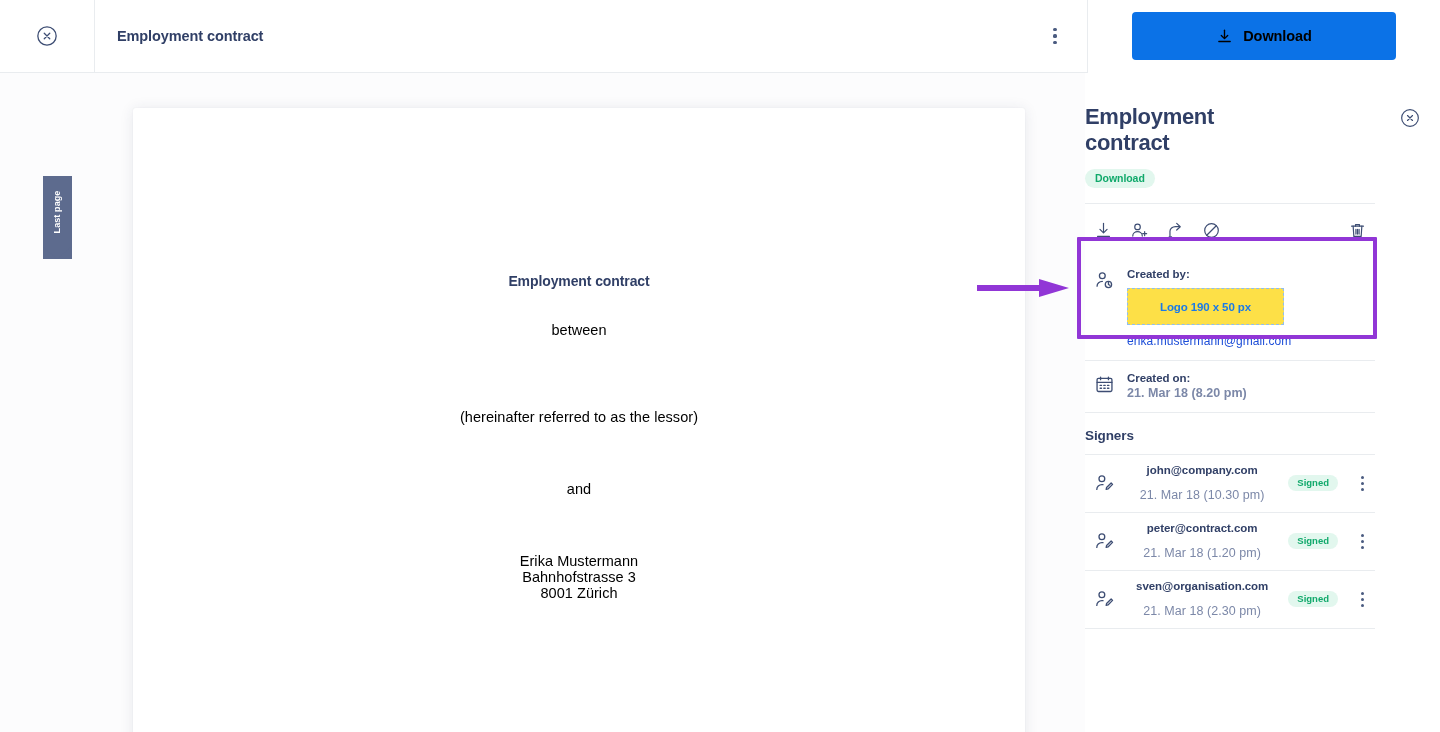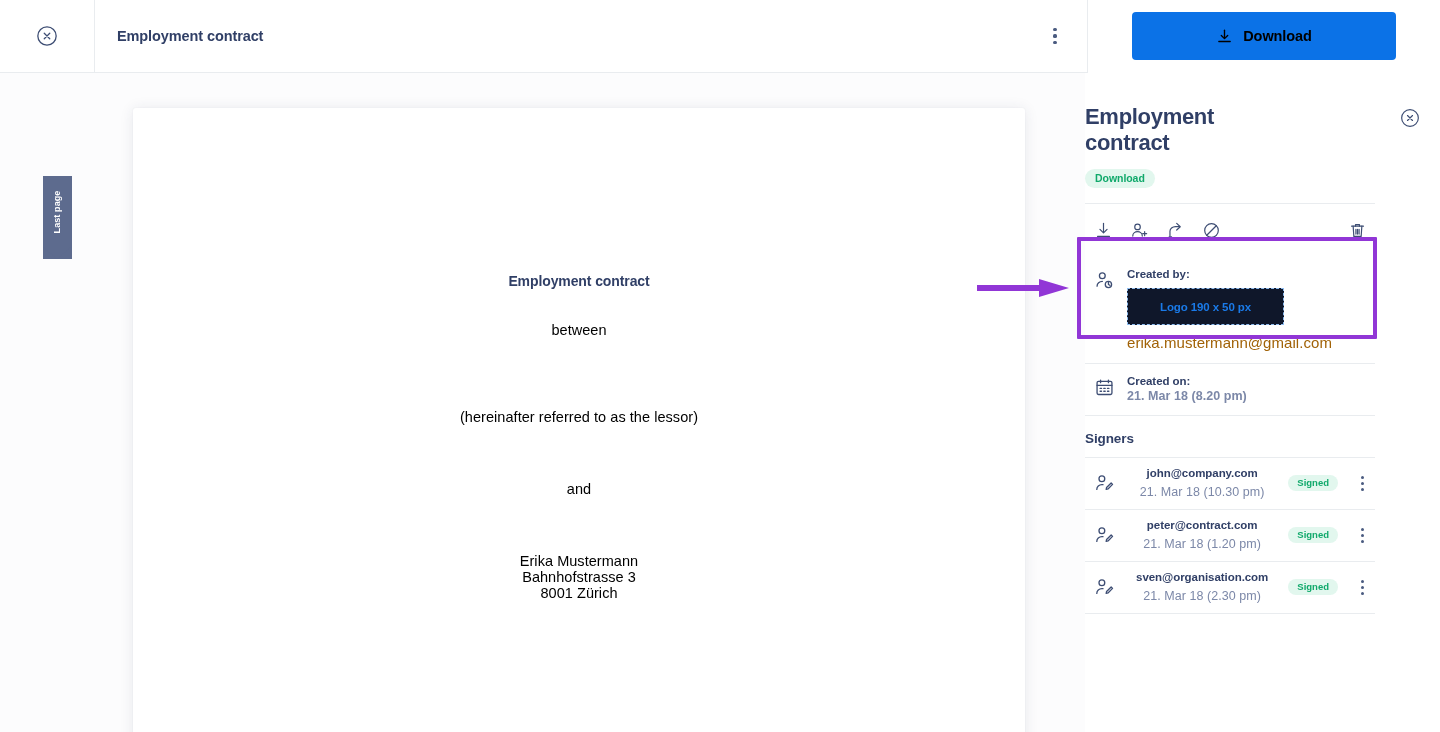--- a/index.html
+++ b/index.html
@@ -128,41 +128,41 @@
     position:absolute; left:-108px; top:204px; width:92px; height:22px;
   }
 
   .info-row { display:flex; gap:11px; width:290px; padding:11px 0 12px 9px; }
   .info-icon { width:22px; flex:0 0 22px; color:#3d4d73; padding-top:2px; }
   .info-icon svg { width:21px; height:21px; display:block; }
   .info-body { flex:1 1 auto; }
   .info-label { font-size:11.5px; font-weight:bold; color:#303f66; letter-spacing:-0.05px; }
   .info-value { font-size:12.5px; color:#7c88a8; margin-top:2px; letter-spacing:0.05px;font-weight:bold; }
   .logo-ph {
-    margin-top:8px; width:157px; height:37px; background:#0f172a;
+    margin-top:8px; width:157px; height:37px; background:#fde047;
     border:1px dashed #8fbdf0; display:flex; align-items:center; justify-content:center;
   }
   .logo-ph span { font-size:11.5px; font-weight:bold; color:#1a7ae8; letter-spacing:-0.1px; }
-  .created-email { margin-top:9px; font-size:15px; color:#a16207; letter-spacing:0.05px; }
+  .created-email { margin-top:9px; font-size:12px; color:#1d4ed8; letter-spacing:0.05px; }
 
   .hr2 { height:1px; background:#e9ecef; width:290px; }
 
   .signers-title {
     font-size:13.5px; font-weight:bold; color:#303f66;
     padding:15px 0 11px 0; letter-spacing:-0.1px;
   }
   .signer-row {
     display:flex; align-items:center; gap:11px; width:290px;
     padding:9px 0 10px 9px; border-top:1px solid #e9ecef;
   }
   .signer-icon { width:22px; flex:0 0 22px; color:#3d4d73; }
   .signer-icon svg { width:21px; height:21px; display:block; }
   .signer-body { flex:1 1 auto;text-align:center; }
   .signer-email { font-size:11.5px; font-weight:bold; color:#303f66; letter-spacing:-0.05px; }
-  .signer-date { font-size:12.5px; color:#7c88a8; margin-top:6px; letter-spacing:0.05px; }
+  .signer-date { font-size:12.5px; color:#7c88a8; margin-top:12px; letter-spacing:0.05px; }
   .badge-signed {
     background:#e2f7ee; color:#10a96b; border-radius:10px;
     padding:2px 9px 3px; font-size:9.5px; font-weight:bold; flex:0 0 auto;
   }
   .row-kebab {
     width:26px; flex:0 0 26px; height:24px; display:flex; flex-direction:column;
     align-items:center; justify-content:center; gap:3px; cursor:pointer;
   }
   .row-kebab i { width:3px; height:3px; border-radius:50%; background:#4a5b80; display:block; }
   .signers-bottom { width:290px; height:1px; background:#e9ecef; }

